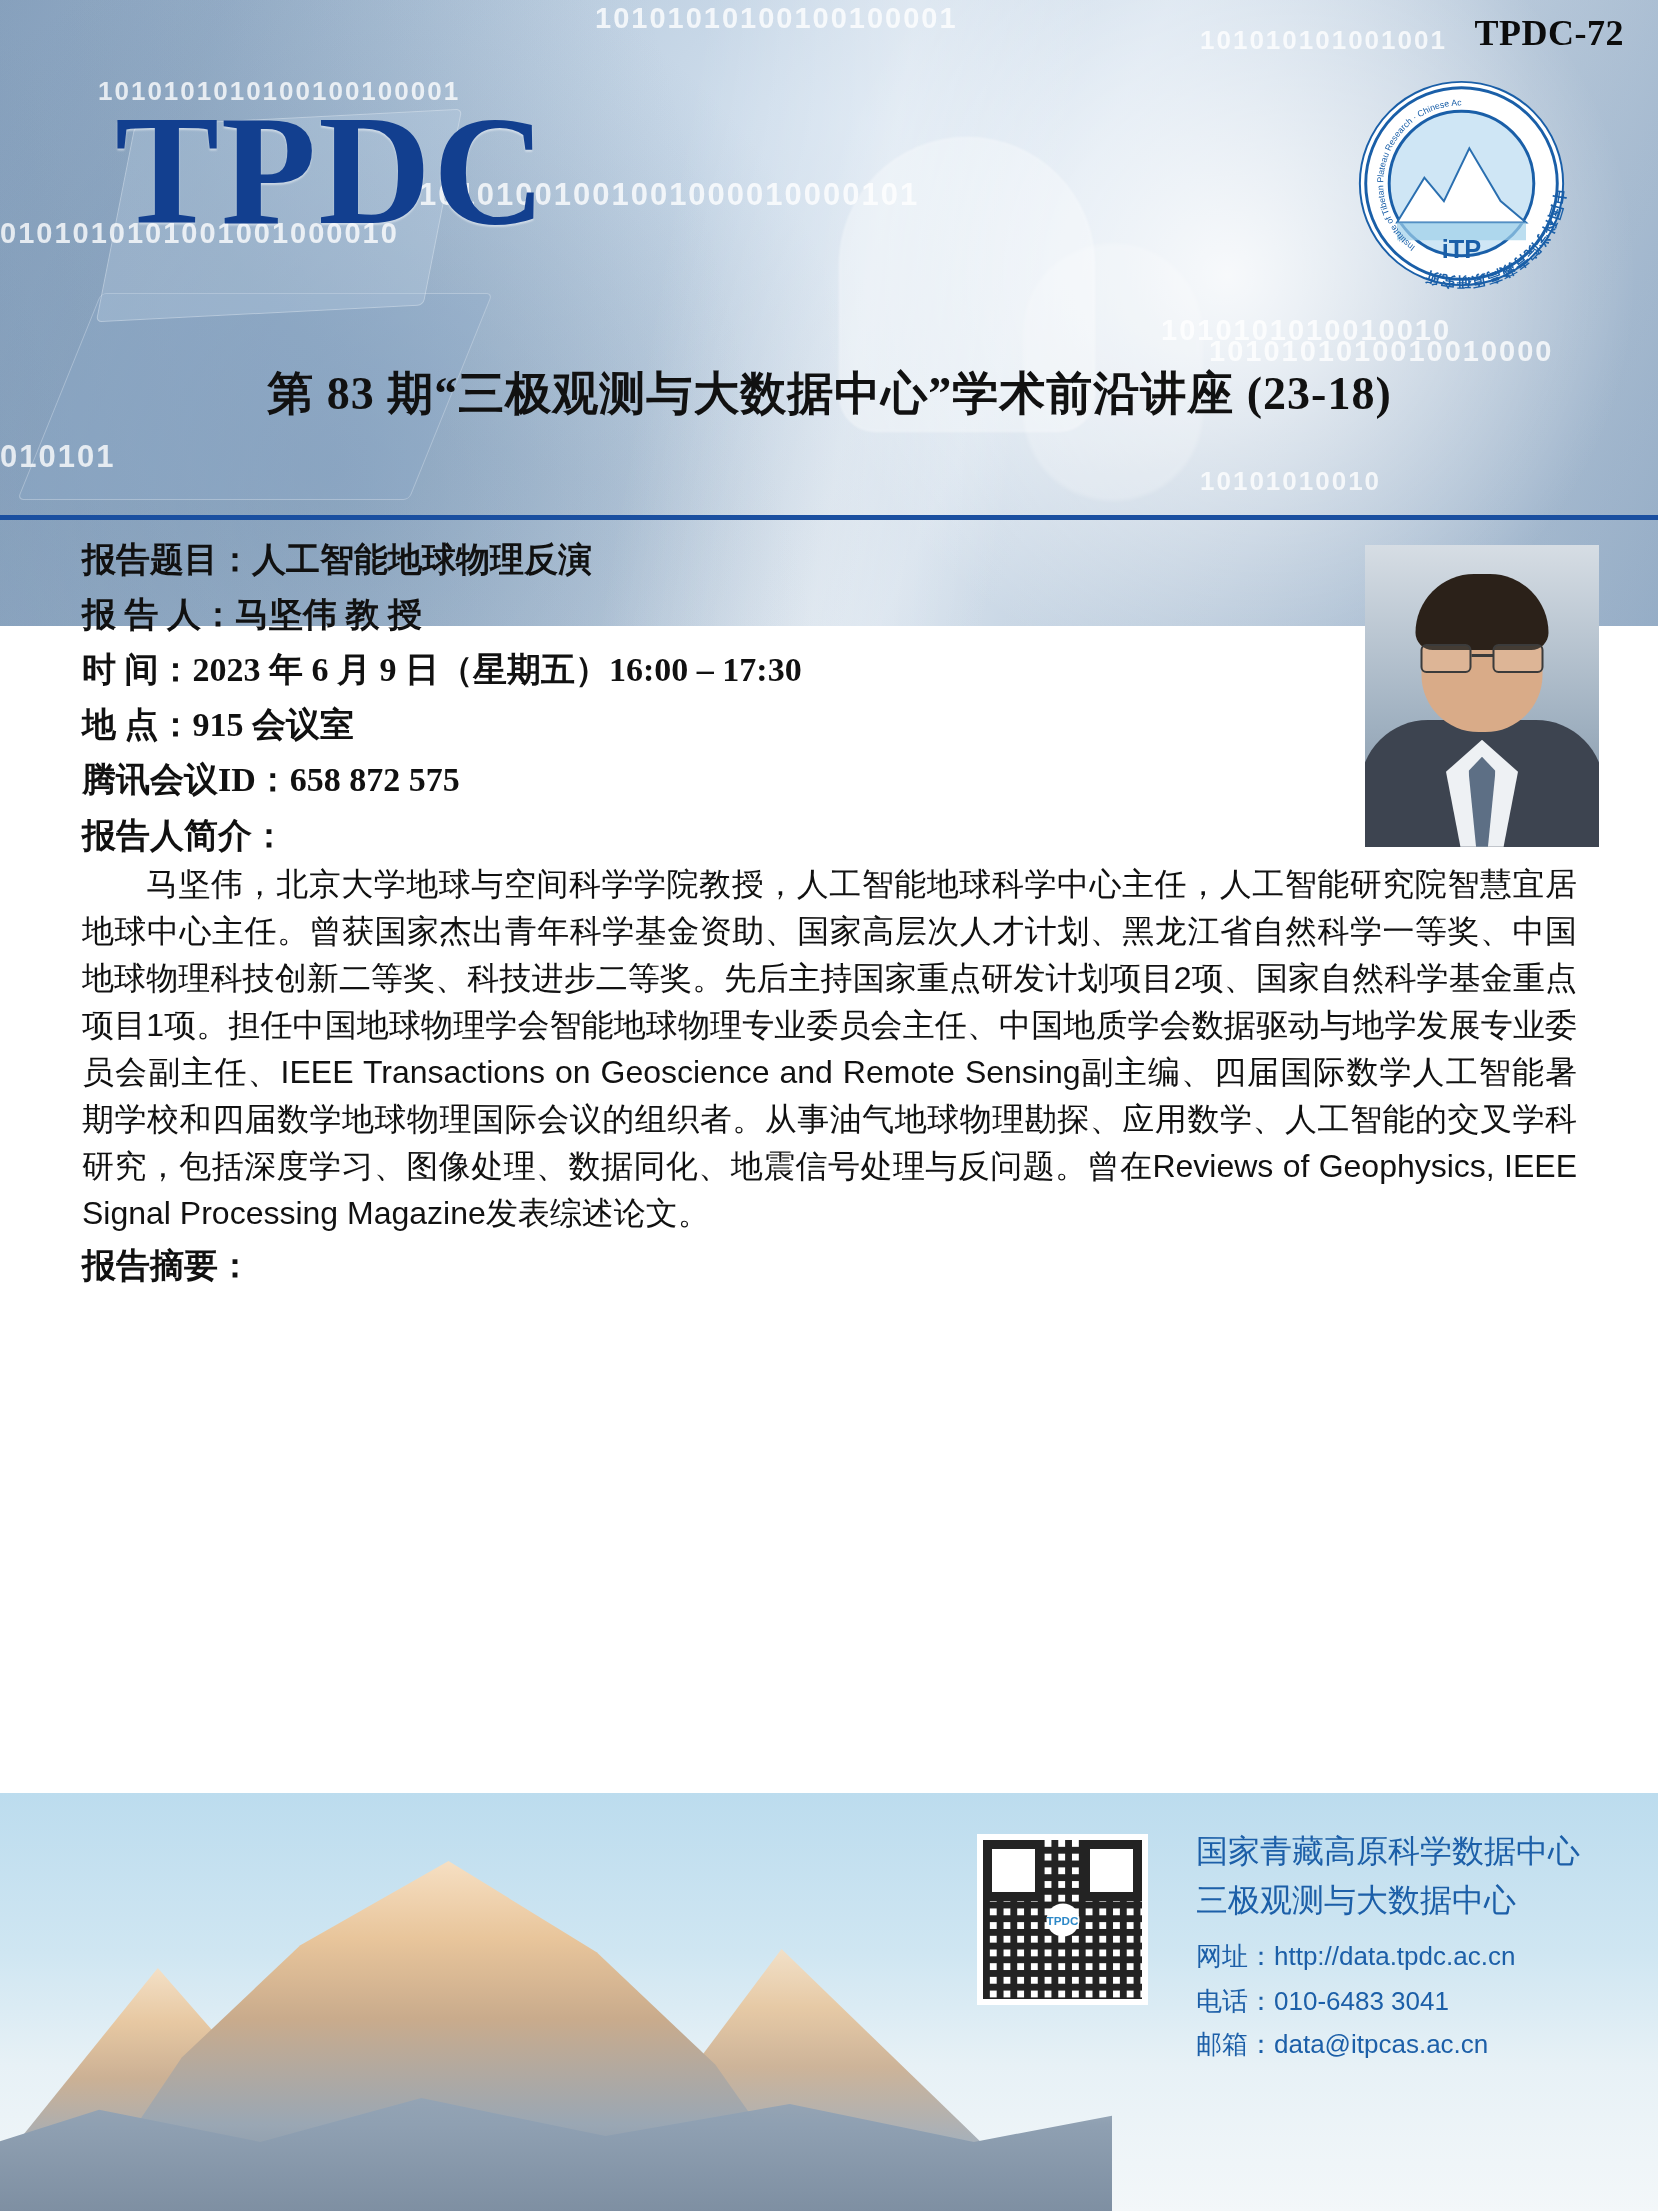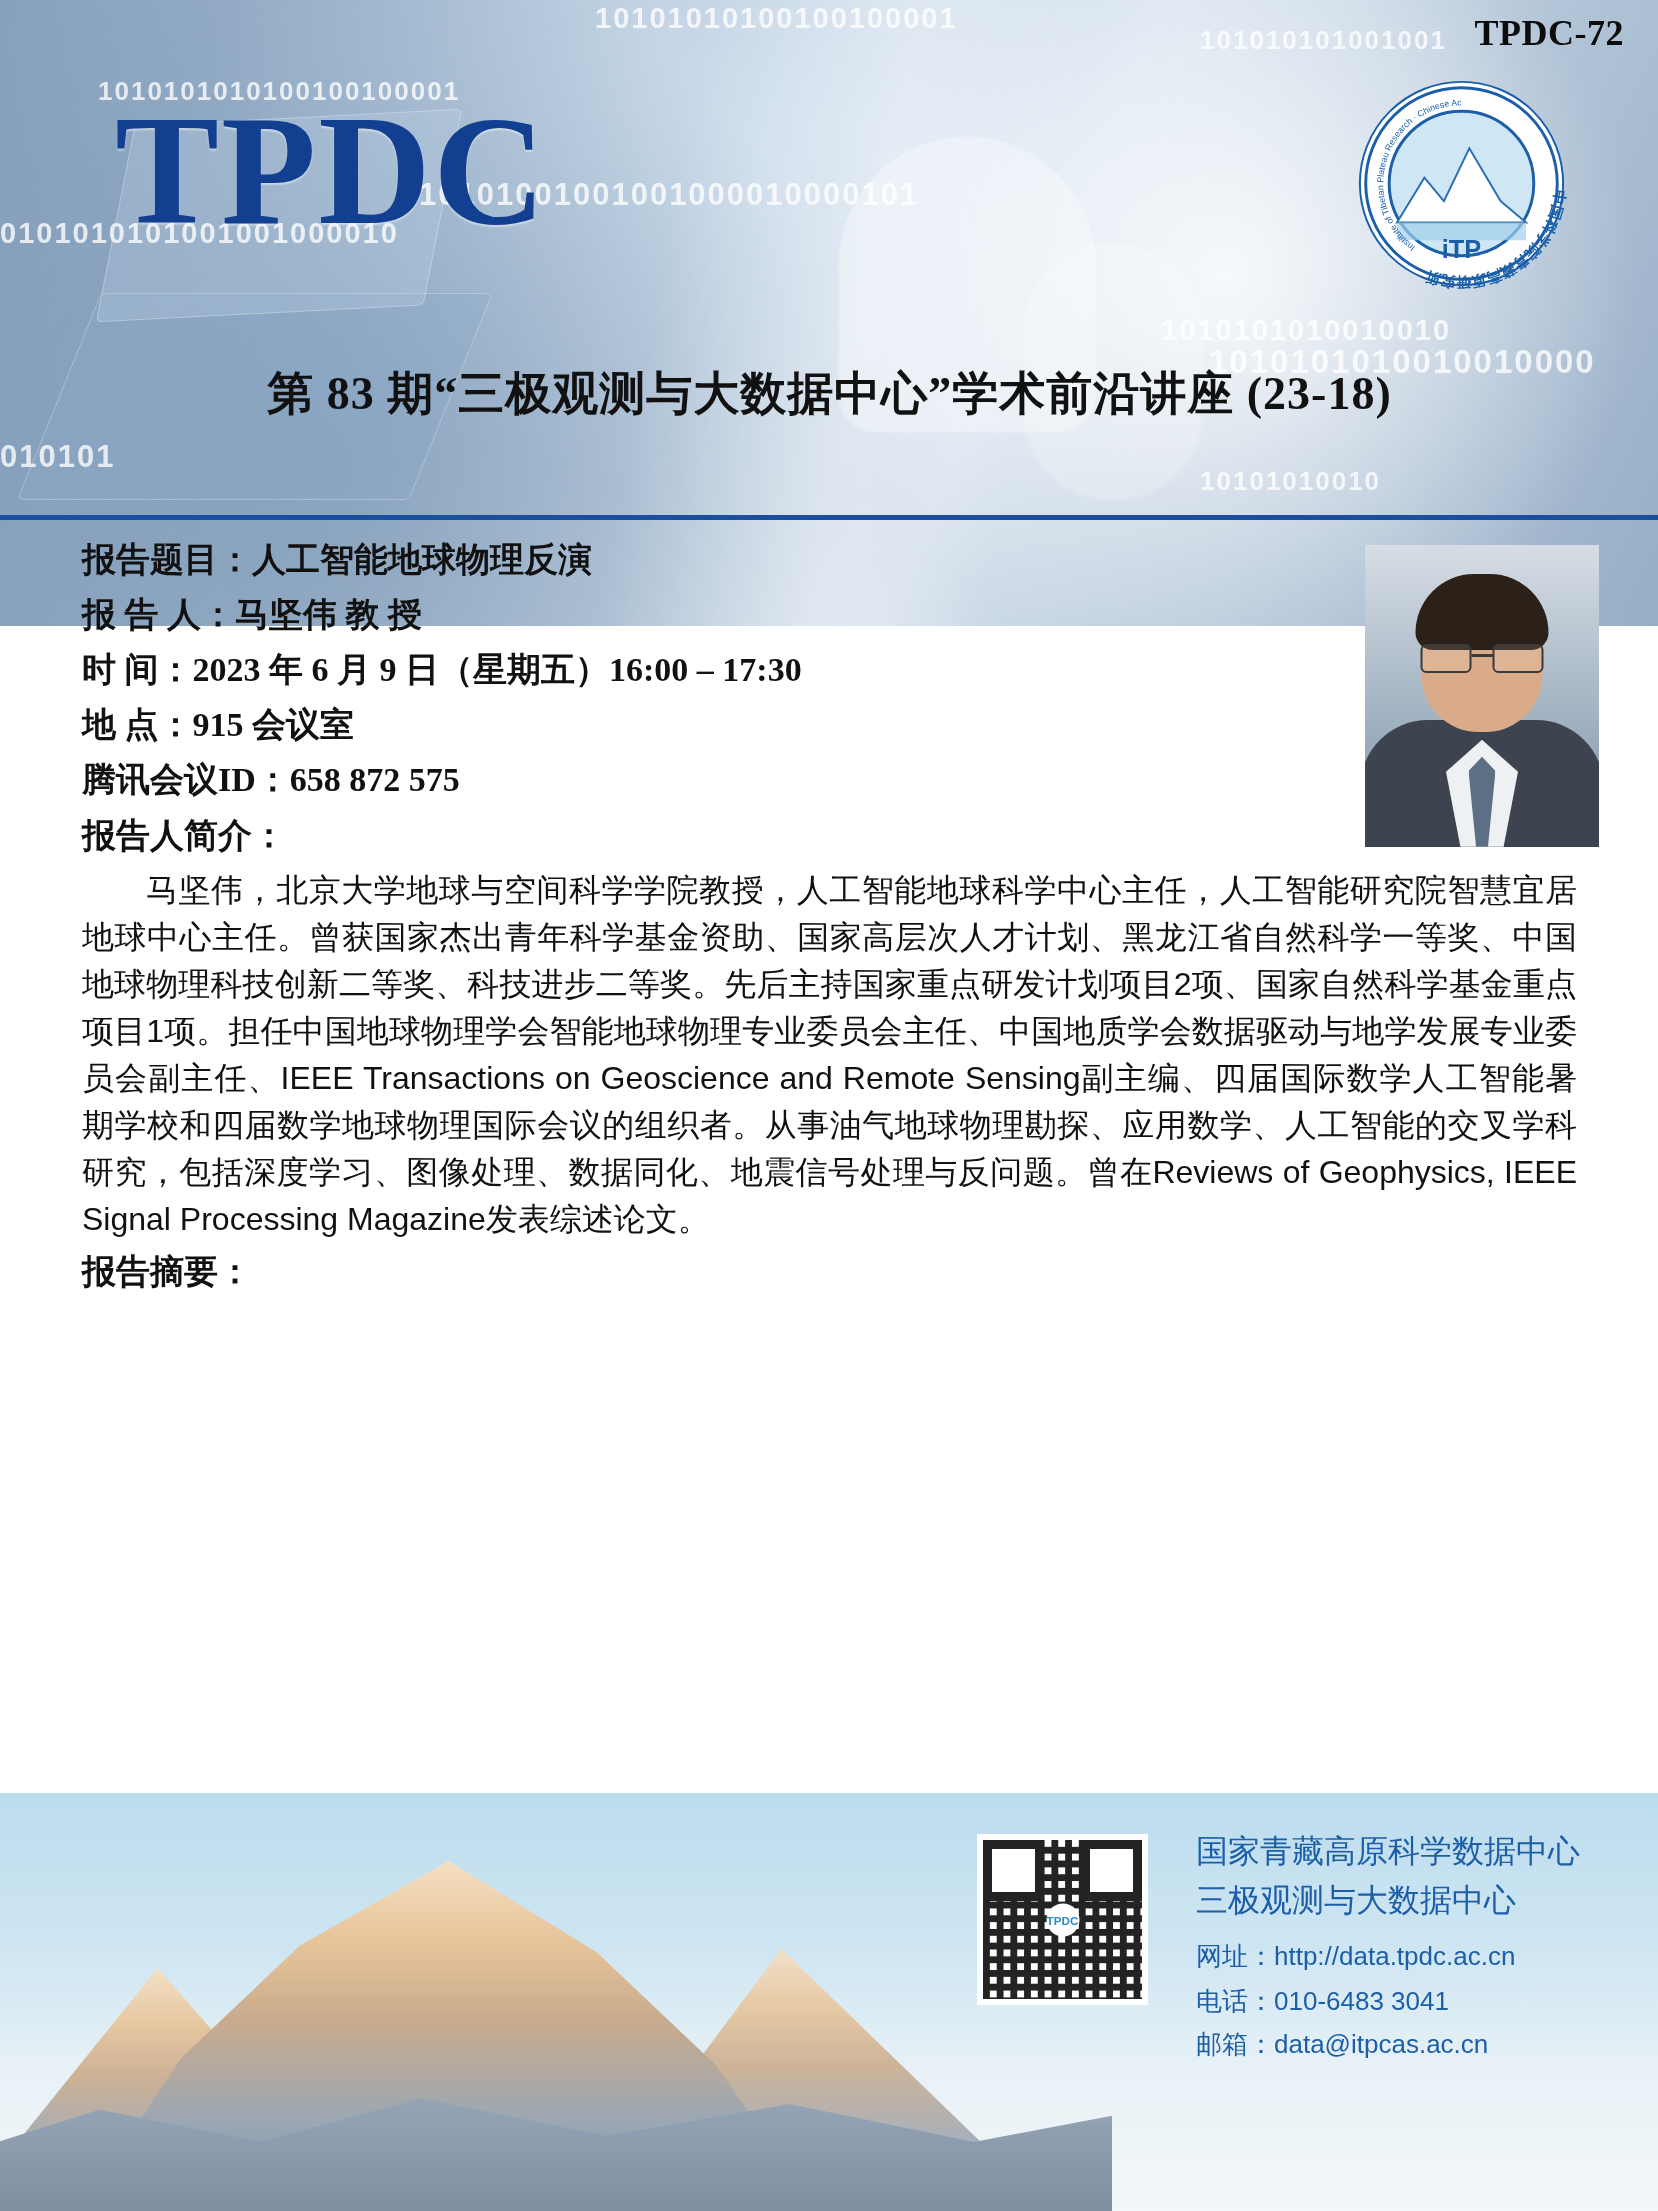--- a/index.html
+++ b/index.html
@@ -59,21 +59,21 @@
     letter-spacing: 2px;
     white-space: nowrap;
     user-select: none;
   }
   .b1 { left: 595px;  top: 2px;   font-size: 29px; }
   .b2 { left: 1200px; top: 25px;  font-size: 26px; }
   .b3 { left: 98px;  top: 76px;  font-size: 26px; }
   .b4 { left: 0px;    top: 217px; font-size: 29px; }
   .b5 { left: 419px;  top: 177px; font-size: 31px; }
   .b6 { left: 1161px; top: 314px; font-size: 29px; }
-  .b7 { left: 1209px; top: 343px; font-size: 33px; }
+  .b7 { left: 1209px; top: 335px; font-size: 29px; }
   .b8 { left: 0px;    top: 439px; font-size: 31px; }
   .b9 { left: 1200px; top: 466px; font-size: 26px; }
 
   .tpdc-code {
     position: absolute;
     right: 35px;
     top: 11.7px;
     font-family: "Liberation Serif", serif;
     font-weight: 700;
     font-size: 36px;
@@ -233,21 +233,21 @@
     margin-top: 5.9px;
   }
   .para {
     font-family: "Liberation Sans", sans-serif;
     font-size: 32px;
     line-height: 47px;
     color: #111;
     text-align: justify;
     text-justify: inter-ideograph;
     text-indent: 64px;
-    margin-top: 8px;
+    margin-top: 2px;
   }
 
   
   .footer {
     position: absolute;
     left: 0;
     bottom: 0;
     width: 1659px;
     height: 419px;
     overflow: hidden;

